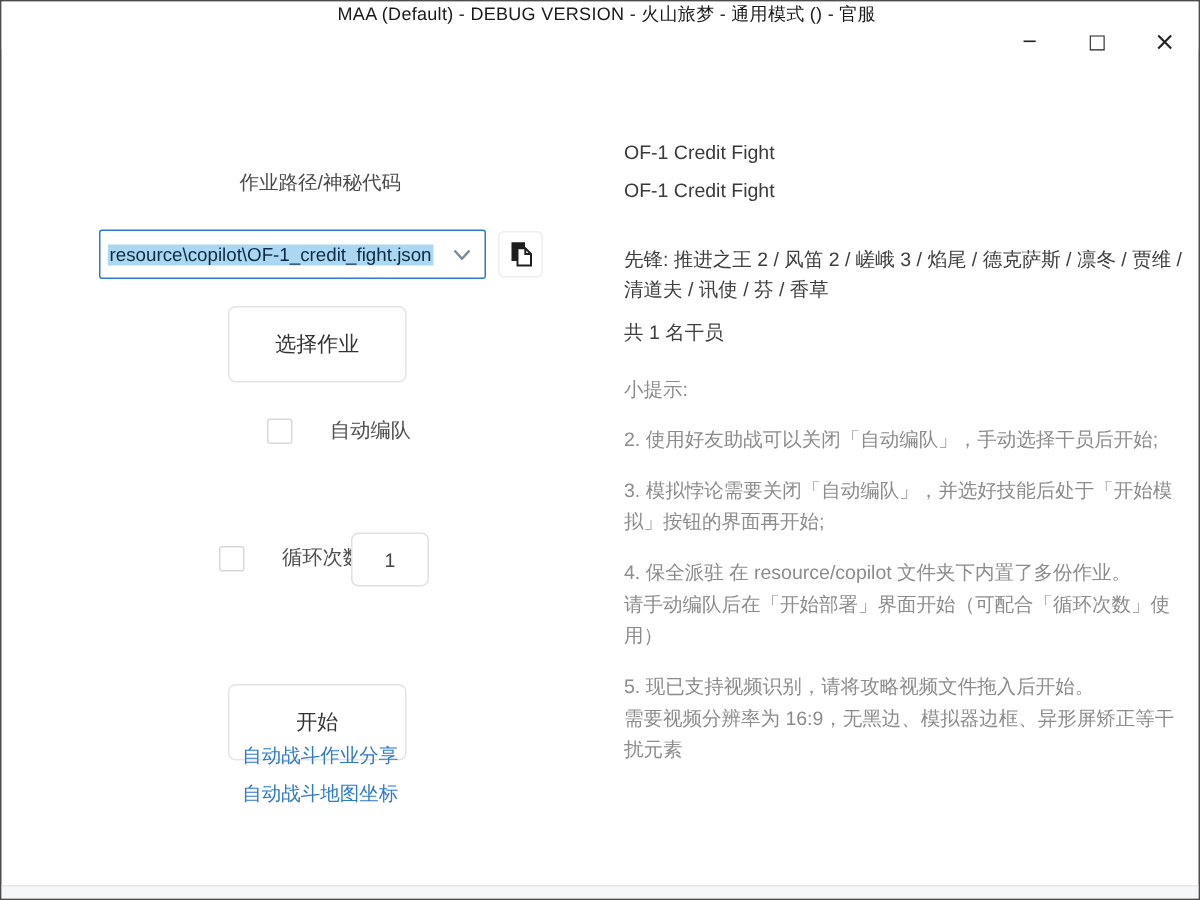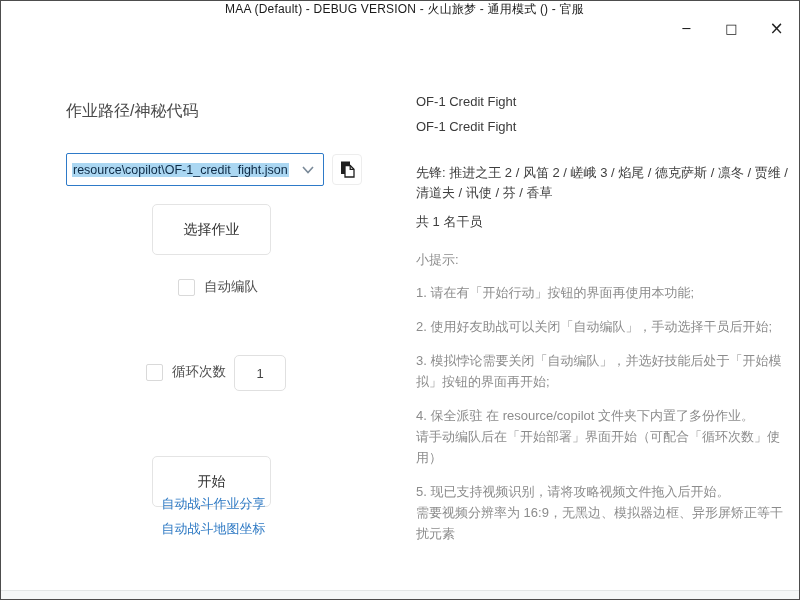--- a/index.html
+++ b/index.html
@@ -23,21 +23,21 @@
   .win-btn.close { font-size:17px; }
 
   
   .tabbar { position:absolute; top:32px; left:0; right:0; height:29px; display:flex; border-bottom:1px solid #e5e5e5; background:#fff; }
   .tab { position:relative; width:200px; display:flex; align-items:center; justify-content:center;
     font-size:14px; color:#333; }
   .tab.active { color:#3e6cc8; }
   .tab.active .tab-underline { position:absolute; left:1px; right:1px; bottom:-1px; height:3px; background:#3a5fc4; }
 
   
-  .path-label { position:absolute; top:100px; left:65px; width:295px; text-align:left; font-size:16px; color:#4a4a4a; }
+  .path-label { position:absolute; top:112px; left:65px; width:295px; text-align:center; font-size:13px; color:#4a4a4a; }
   .combo {
     position:absolute; top:152px; left:65px; width:258px; height:33px;
     border:1px solid #2e7ac8; border-radius:2px; background:#fff;
     display:flex; align-items:center; padding:0 4px 0 5px;
   }
   .combo-text { flex:1; font-size:12.5px; white-space:nowrap; overflow:hidden; }
   .combo-text .sel { background:#abd7f2; color:#0d2a45; padding:2px 1px; }
   .combo-chevron { width:22px; display:flex; align-items:center; justify-content:center; }
   .copy-btn {
     position:absolute; top:153px; left:331px; width:30px; height:31px;
@@ -46,21 +46,21 @@
   }
   .big-btn {
     position:absolute; left:151px; width:119px; height:51px;
     background:#fff; border:1px solid #e4e4e4; border-radius:5px;
     display:flex; align-items:center; justify-content:center;
     font-size:14px; color:#333;
   }
   .btn-select { top:203px; }
   .btn-start  { top:407px;margin-top:48px; }
 
-  .check-row { position:absolute; display:flex; align-items:center; gap:9px;text-align:right; }
+  .check-row { position:absolute; display:flex; align-items:center; gap:25px;text-align:right; }
   .row-squad { top:277px; left:177px; }
   .row-loop  { top:362px; left:145px; }
   .checkbox { width:17px; height:17px; border:1px solid #d9d9d9; border-radius:2px; background:#fff; flex:0 0 auto; }
   .check-label { font-size:13.5px; color:#4f4f4f; white-space:nowrap; }
   .loop-input {
     position:absolute; top:354px; left:233px; width:52px; height:36px;
     border:1px solid #e0e0e0; border-radius:5px; background:#fff;
     display:flex; align-items:center; justify-content:center;
     font-size:13px; color:#444;
   }
@@ -134,21 +134,20 @@
 
   <div class="link link1">自动战斗作业分享</div>
   <div class="link link2">自动战斗地图坐标</div>
 
   <div class="right-panel">
     <div class="r-title">OF-1 Credit Fight</div>
     <div class="r-subtitle">OF-1 Credit Fight</div>
     <div class="r-operators">先锋: 推进之王 2 / 风笛 2 / 嵯峨 3 / 焰尾  / 德克萨斯  / 凛冬  / 贾维  / 清道夫  / 讯使  / 芬  / 香草</div>
     <div class="r-count">共 1 名干员</div>
     <div class="r-tips-header">小提示:</div>
-    <div class="r-tip">1. 请在有「开始行动」按钮的界面再使用本功能;</div>
     <div class="r-tip">2. 使用好友助战可以关闭「自动编队」，手动选择干员后开始;</div>
     <div class="r-tip">3. 模拟悖论需要关闭「自动编队」，并选好技能后处于「开始模拟」按钮的界面再开始;</div>
     <div class="r-tip">4. 保全派驻 在 resource/copilot 文件夹下内置了多份作业。
 请手动编队后在「开始部署」界面开始（可配合「循环次数」使用）</div>
     <div class="r-tip">5. 现已支持视频识别，请将攻略视频文件拖入后开始。
 需要视频分辨率为 16:9，无黑边、模拟器边框、异形屏矫正等干扰元素</div>
   </div>
 
   <div class="status-strip"></div>
 </div>

